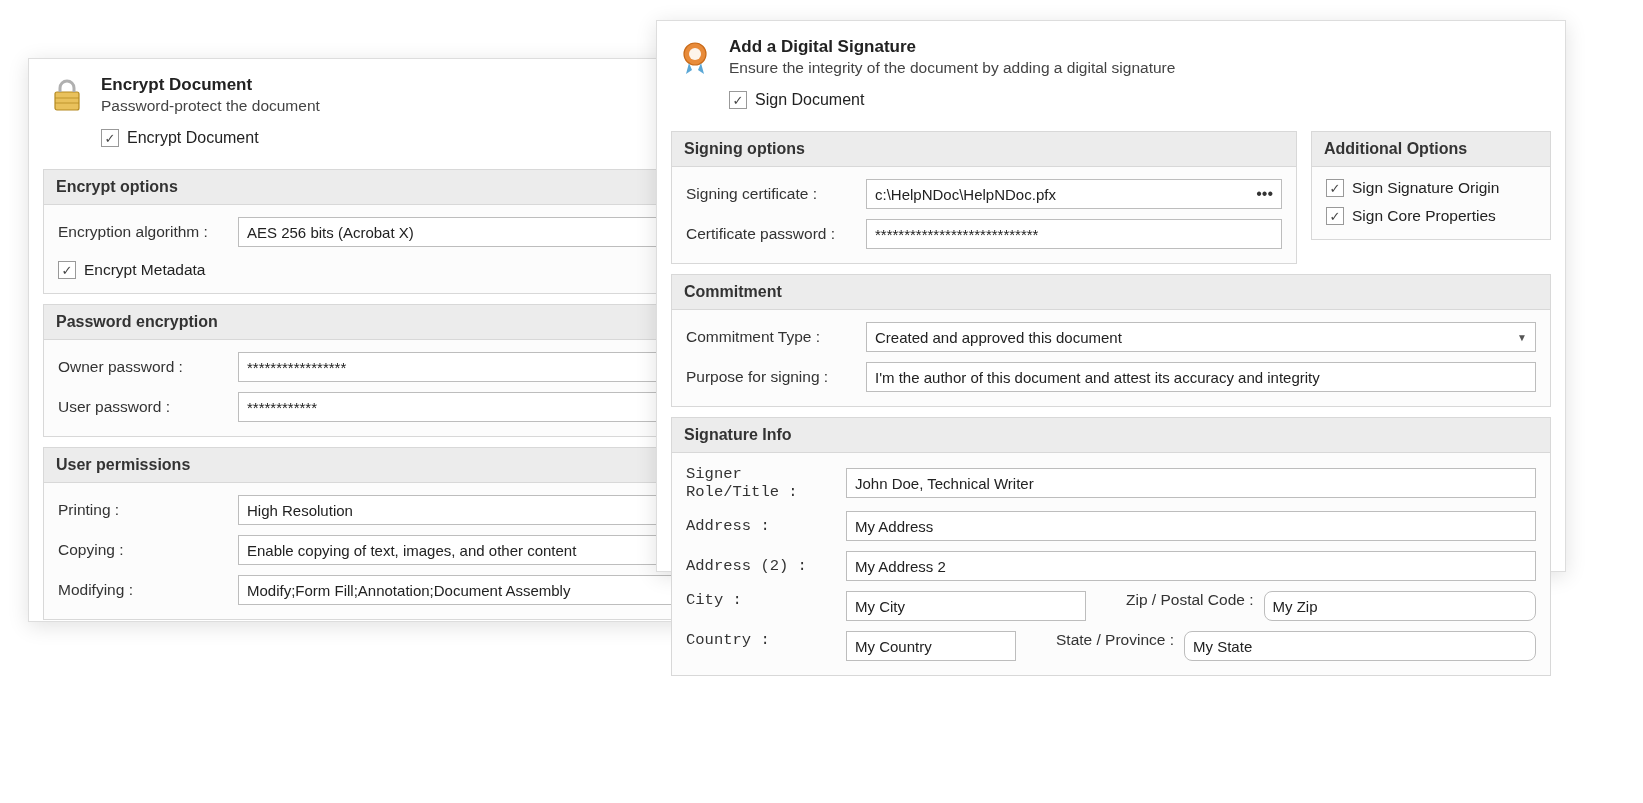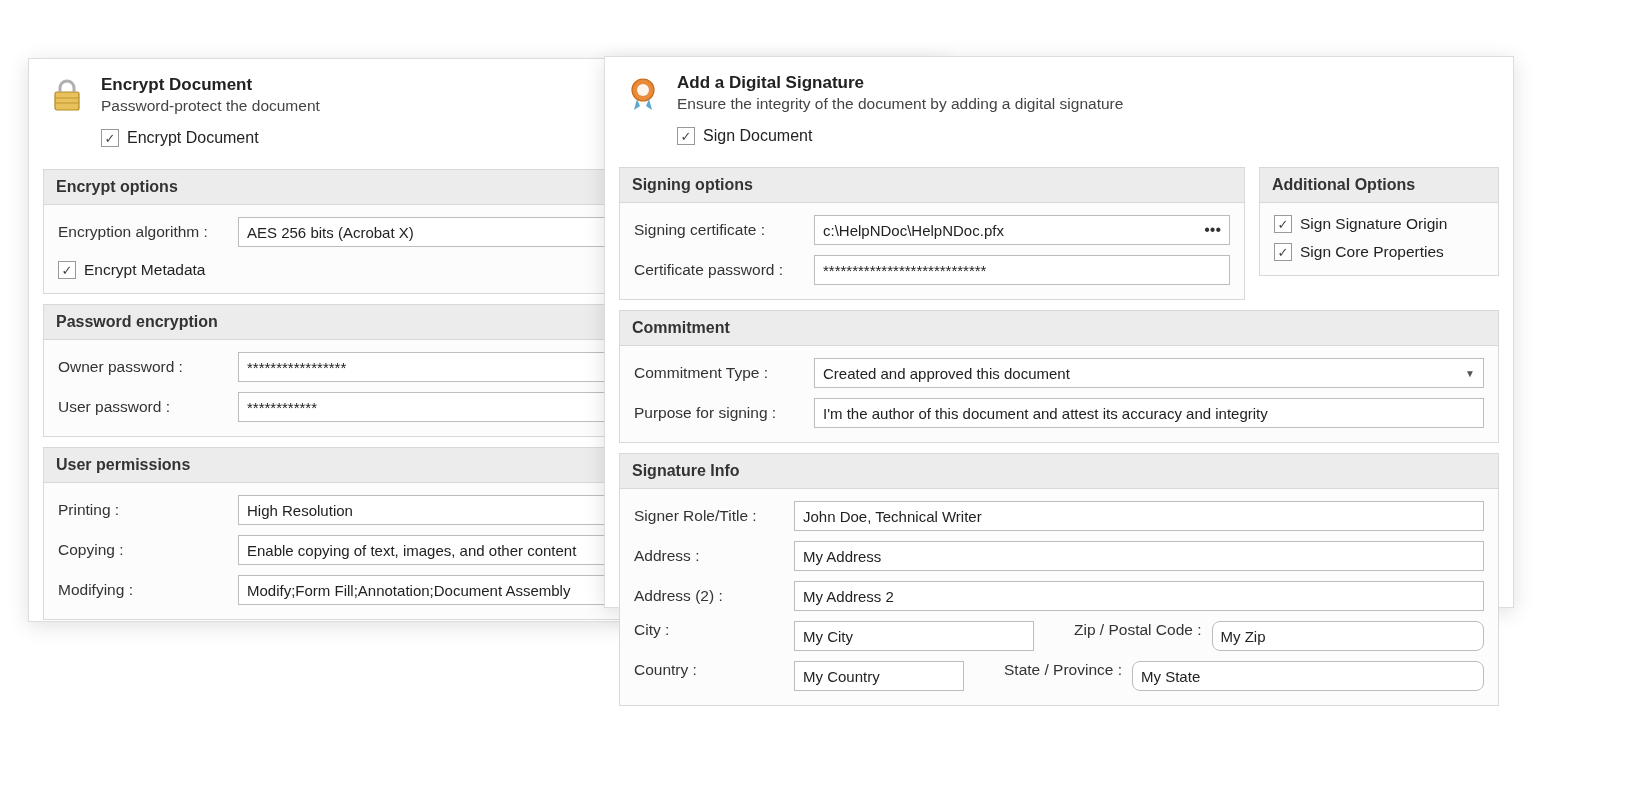--- a/index.html
+++ b/index.html
@@ -20,25 +20,24 @@
     border: 1px solid #ddd;
     box-shadow: 0 4px 20px rgba(0,0,0,0.12);
   }
   .panel-left {
     left: 28px;
     top: 58px;
     width: 920px;
     height: 564px;
   }
   .panel-right {
-    left: 604px;
+    left: 656px;
     top: 20px;
     width: 910px;
     height: 552px;
-    margin-top: 36px;
   }
   .panel-header {
     display: flex;
     align-items: flex-start;
     padding: 16px 18px 8px 18px;
     gap: 14px;
   }
   .panel-header .icon-wrap { width: 40px; height: 40px; flex: 0 0 40px; display:flex; align-items:center; justify-content:center;}
   .panel-header .title-block { flex: 1; }
   .panel-header .title { font-weight: 600; font-size: 17px; color: #222; }
@@ -84,21 +83,21 @@
   .row {
     display: flex;
     align-items: center;
     gap: 10px;
   }
   .row-label {
     flex: 0 0 170px;
     font-size: 15.5px;
     color: #333;
   }
-  .row-label.narrow { flex: 0 0 150px; }
+  .row-label.narrow { flex: 0 0 150px; font-family: Liberation Mono, monospace; }
   .input, .select {
     flex: 1;
     height: 30px;
     border: 1px solid #bdbdbd;
     background: #fff;
     padding: 3px 8px;
     font-size: 15px;
     color: #222;
     display: flex;
     align-items: center;

